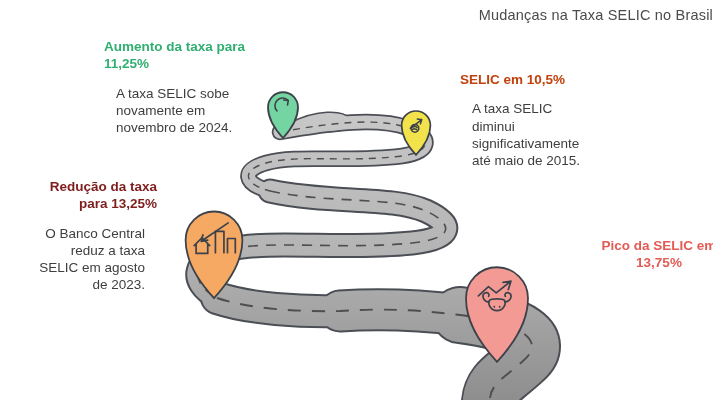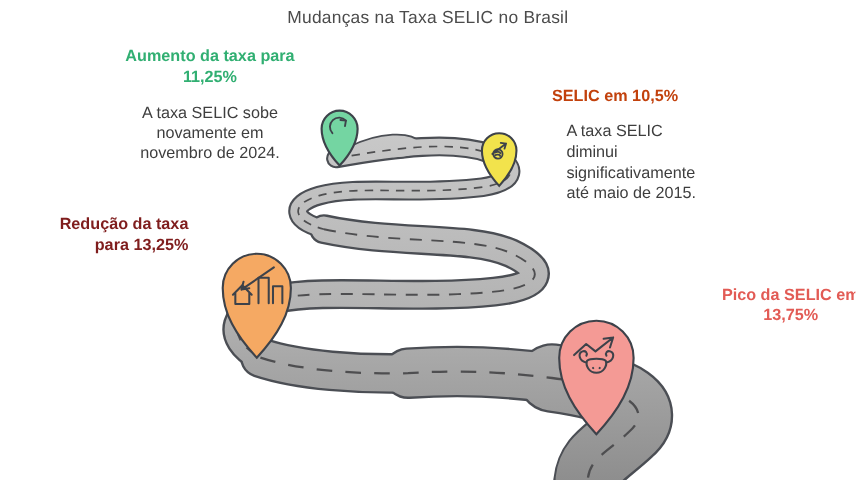--- a/index.html
+++ b/index.html
@@ -3,26 +3,26 @@
 <meta charset="utf-8">
 <style>
   html,body { margin:0; padding:0; background:#ffffff; }
   .stage {
     position:relative; width:713px; height:400px; background:#ffffff;
     overflow:hidden; font-family:"Liberation Sans", sans-serif;
   }
   .stage svg.roadmap { position:absolute; inset:0; }
   .title {
     position:absolute; top:7px; left:0; width:100%;
-    text-align:center; font-size:14.5px; color:#4b4b4b; letter-spacing:.2px;
+    text-align:right; font-size:14.5px; color:#4b4b4b; letter-spacing:.2px;
   }
   .ms { position:absolute; font-size:13.5px; line-height:1.28; }
   .ms .heading { font-weight:bold; margin:0 0 7px 0; }
   .ms .body { color:#3e3e3e; margin:12px; }
-  .m0 { left:104px; top:38px;  width:142px; text-align:center; }
+  .m0 { left:104px; top:38px;  width:142px; text-align:left; }
   .m1 { left:460px; top:71px;  width:140px; text-align:left;  }
   .m2 { left:23px;  top:178px; width:134px; text-align:right; }
   .m3 { left:588px; top:237px; width:142px; text-align:center;  }
   .edges   path { fill:none; stroke-linecap:round; stroke-linejoin:round; }
   .surface path { fill:none; stroke-linecap:round; stroke-linejoin:round; }
   .dashes  path { fill:none; stroke-linecap:butt; }
   .pin-icon path, .pin-icon circle { fill:none; stroke-linecap:round; stroke-linejoin:round; }
 </style>
 </head>
 <body>
@@ -111,19 +111,20 @@
     <p class="body">A taxa SELIC sobe novamente em novembro de 2024.</p>
   </div>
 
   <div class="ms m1">
     <p class="heading" style="color: #c2410c;">SELIC em 10,5%</p>
     <p class="body">A taxa SELIC diminui significativamente até maio de 2015.</p>
   </div>
 
   <div class="ms m2">
     <p class="heading" style="color: #7f1d1d;">Redução da taxa para 13,25%</p>
+    <p class="body">O Banco Central reduz a taxa SELIC em agosto de 2023.</p>
   </div>
 
   <div class="ms m3">
     <p class="heading" style="color: rgb(226, 91, 85);">Pico da SELIC em 13,75%</p>
   </div>
 
 </div>
 
 </body></html>

